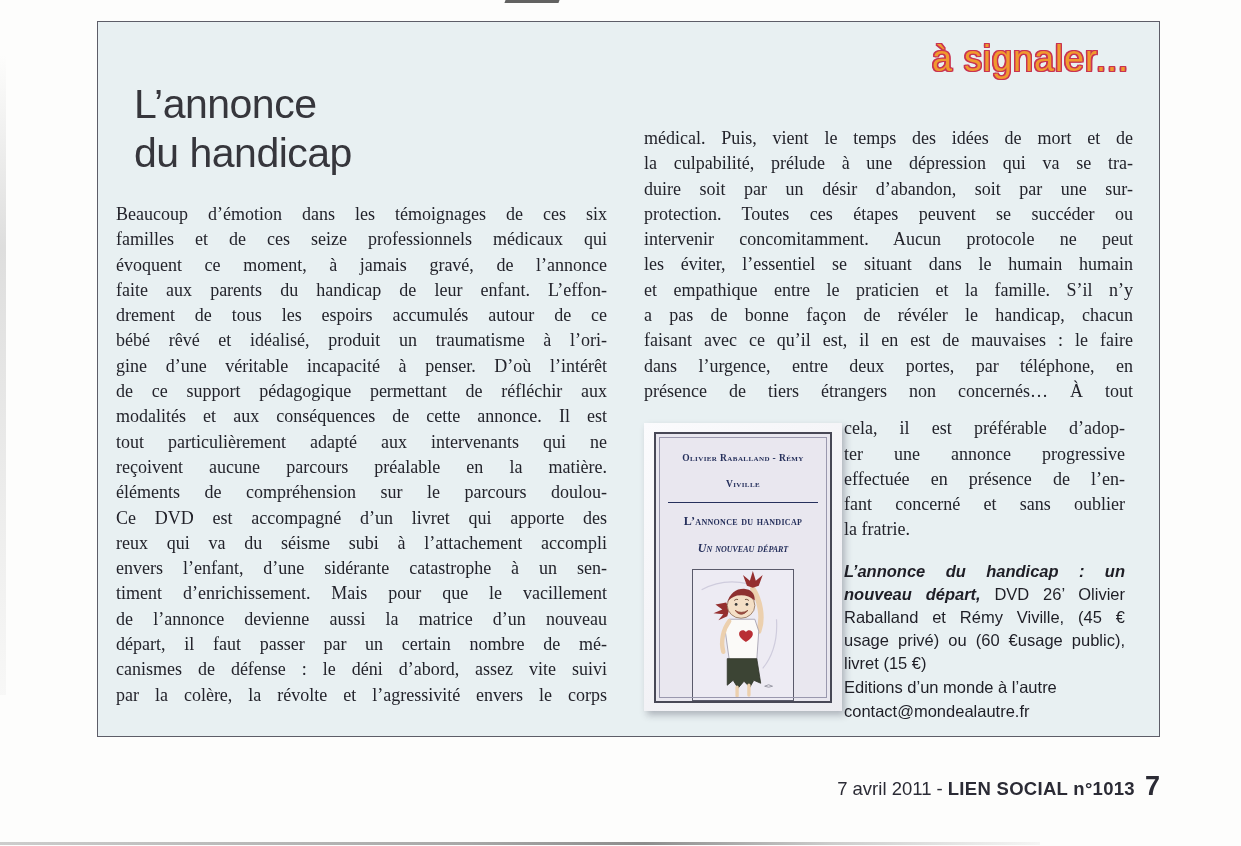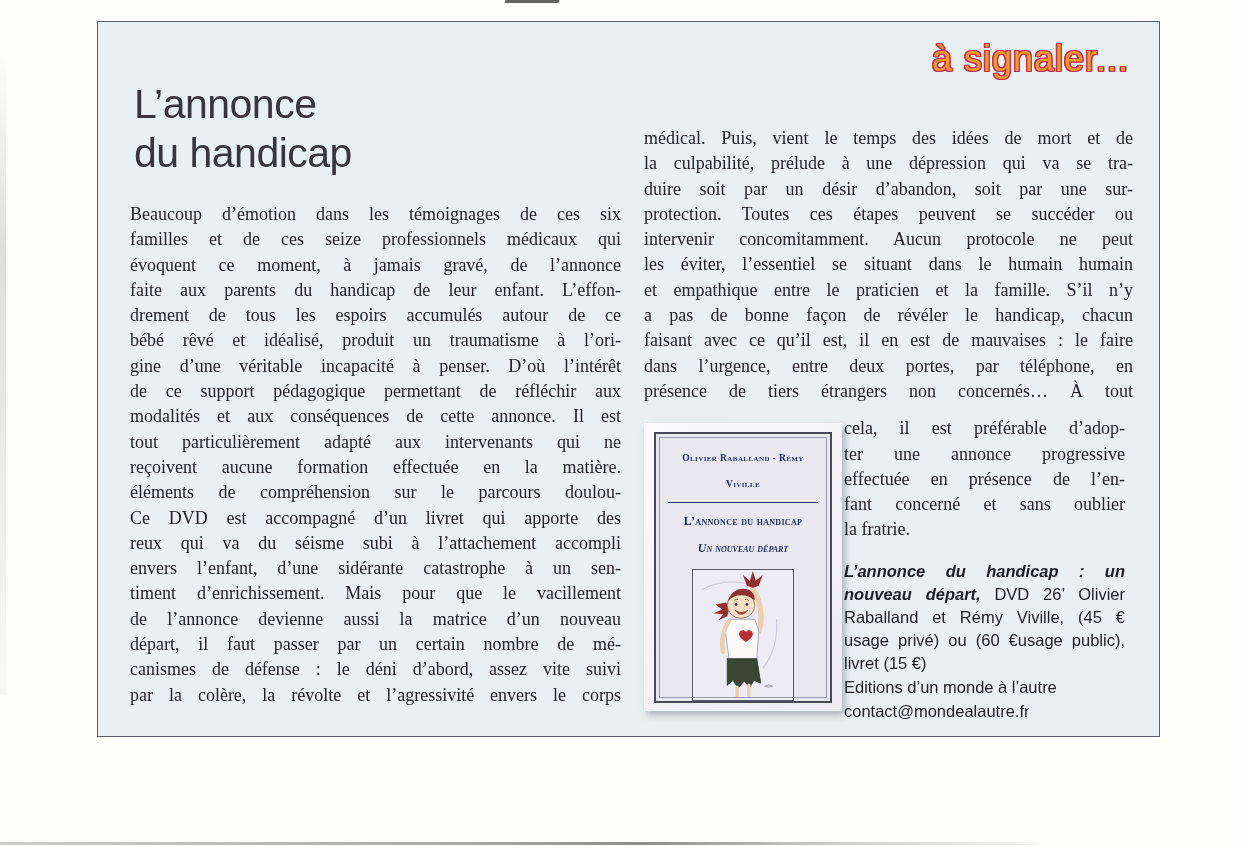--- a/index.html
+++ b/index.html
@@ -50,21 +50,21 @@
     font-size: 41px; line-height: 49px; font-weight: 400;
     color: #36363c; letter-spacing: -0.5px;
   }
 
   .serifcol {
     position: absolute;
     font-family: "Liberation Serif", serif;
     font-size: 18px; line-height: 25.3px;
     color: #23232b;
   }
-  .left-col  { left: 32px;  top: 180px; width: 491px; }
+  .left-col  { left: 18px;  top: 180px; width: 491px; }
   .right-col { left: 546px; top: 104px; width: 489px; }
   .line { text-align: justify; text-align-last: justify; white-space: normal; }
 
   .media-row { display: flex; align-items: flex-start; margin-top: 12px; }
 
   
   .dvd-photo {
     width: 198px; height: 288px; flex: 0 0 198px;
     margin-right: 2px; margin-top: 7px;
     background: linear-gradient(135deg, #fbfbfd, #ececf1);
@@ -142,21 +142,21 @@
         <div class="line">Beaucoup d’émotion dans les témoignages de ces six</div>
         <div class="line">familles et de ces seize professionnels médicaux qui</div>
         <div class="line">évoquent ce moment, à jamais gravé, de l’annonce</div>
         <div class="line">faite aux parents du handicap de leur enfant. L’effon-</div>
         <div class="line">drement de tous les espoirs accumulés autour de ce</div>
         <div class="line">bébé rêvé et idéalisé, produit un traumatisme à l’ori-</div>
         <div class="line">gine d’une véritable incapacité à penser. D’où l’intérêt</div>
         <div class="line">de ce support pédagogique permettant de réfléchir aux</div>
         <div class="line">modalités et aux conséquences de cette annonce. Il est</div>
         <div class="line">tout particulièrement adapté aux intervenants qui ne</div>
-        <div class="line">reçoivent aucune formation effectuée en la matière.</div>
+        <div class="line">reçoivent aucune parcours préalable en la matière.</div>
         <div class="line">éléments de compréhension sur le parcours doulou-</div>
         <div class="line">Ce DVD est accompagné d’un livret qui apporte des</div>
         <div class="line">reux qui va du séisme subi à l’attachement accompli</div>
         <div class="line">envers l’enfant, d’une sidérante catastrophe à un sen-</div>
         <div class="line">timent d’enrichissement. Mais pour que le vacillement</div>
         <div class="line">de l’annonce devienne aussi la matrice d’un nouveau</div>
         <div class="line">départ, il faut passer par un certain nombre de mé-</div>
         <div class="line">canismes de défense : le déni d’abord, assez vite suivi</div>
         <div class="line">par la colère, la révolte et l’agressivité envers le corps</div>
       </div>
@@ -220,14 +220,19 @@
             <span class="caption-lead">L’annonce du handicap : un nouveau départ,</span><span> DVD 26’ Olivier Raballand et Rémy Viville, (45 € usage privé) ou (60 €usage public), livret (15 €)</span>
             <div class="caption-extra">Editions d’un monde à l’autre</div>
             <div class="caption-extra">contact@mondealautre.fr</div>
           </div>
         </div>
 
       </div>
     </div>
   </div>
 
+  <div class="footer">
+    <span>7 avril 2011 -</span>
+    <span class="mag">LIEN SOCIAL n°1013</span>
+    <span class="pagenum">7</span>
+  </div>
 
 </div>
 
 </body></html>

